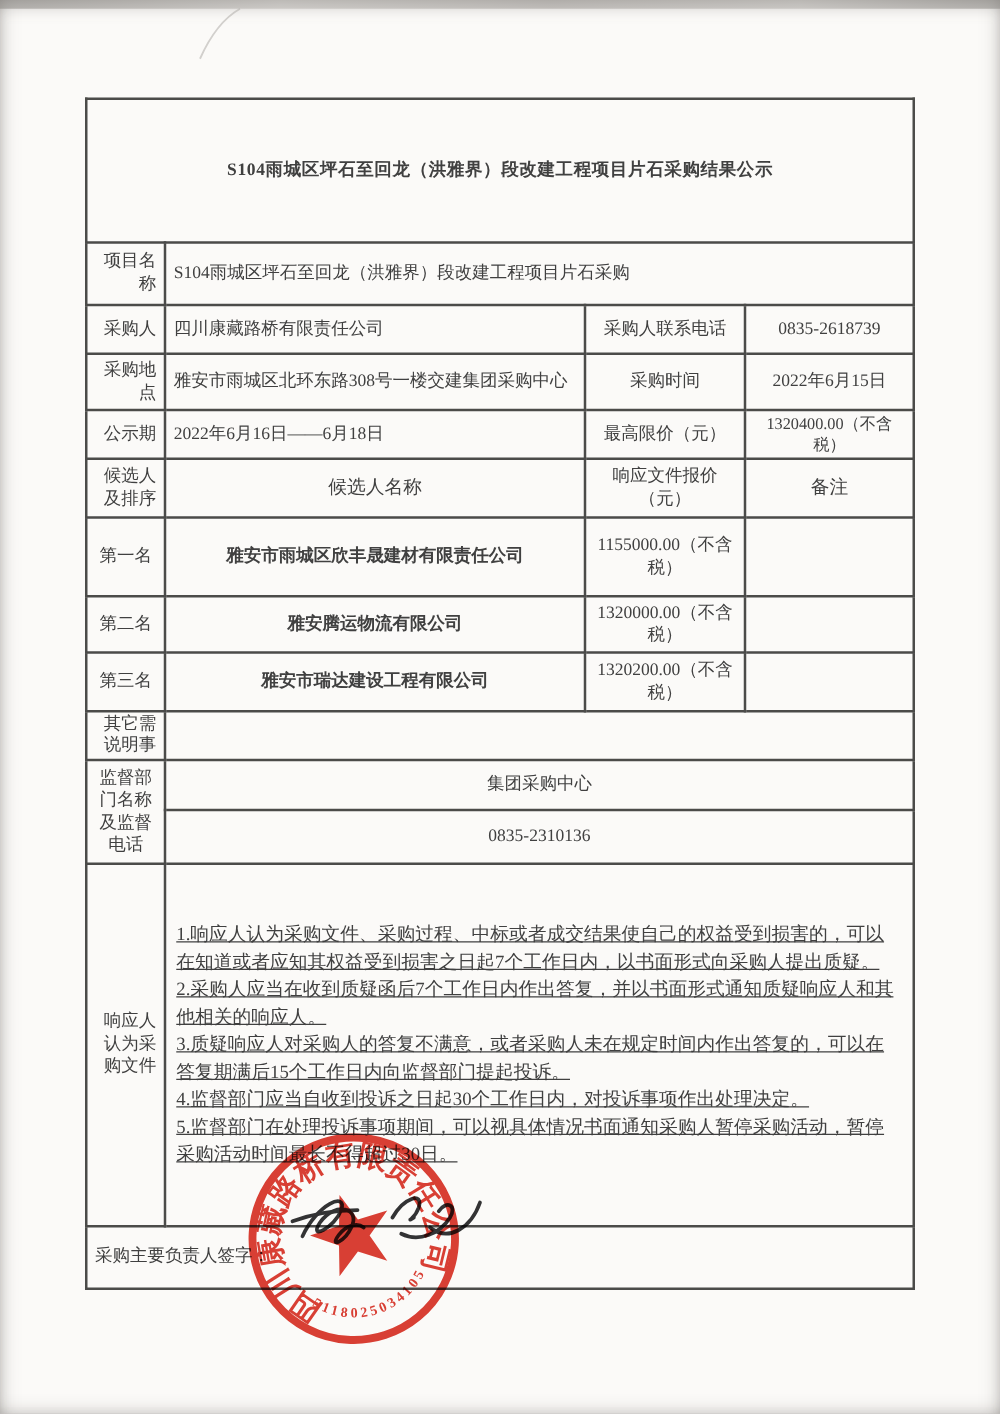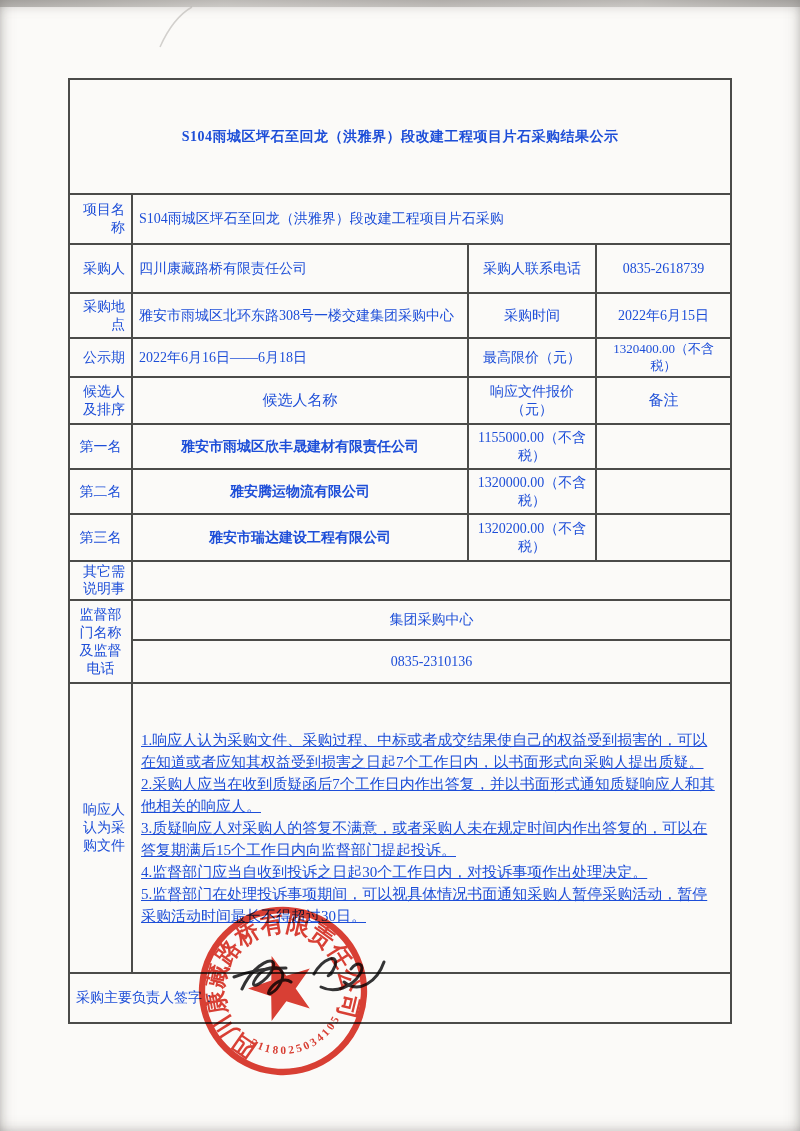--- a/index.html
+++ b/index.html
@@ -21,21 +21,21 @@
   .top-edge{
     position:absolute;top:0;left:0;right:0;height:7px;
     background:linear-gradient(90deg,#8f8c88,#bab7b3 28%,#a5a19d 55%,#b5b2ae 80%,#8f8c88);
     opacity:.6;
   }
   .crease{position:absolute;left:158px;top:3px;width:46px;height:48px;opacity:.55;}
 
   table.doc{
     position:absolute;left:68px;top:78px;width:662px;
     border-collapse:collapse;table-layout:fixed;
-    color:#1d4ed8;
+    color:#404040;
   }
   table.doc td{
     border:2px solid #4b4b49;
     font-size:14px;line-height:1.28;
     padding:2px 6px;
     overflow:hidden;
     vertical-align:middle;
     word-break:break-all;
   }
   td.title-cell{
@@ -83,21 +83,21 @@
     <tbody>
         <tr style="height:115px">
       <td colspan="4" class="title-cell">S104雨城区坪石至回龙（洪雅界）段改建工程项目片石采购结果公示</td>
     </tr>
 
     <tr style="height:50px">
       <td class="lab">项目名称</td>
       <td colspan="3" class="val">S104雨城区坪石至回龙（洪雅界）段改建工程项目片石采购</td>
     </tr>
 
-    <tr style="height:49px">
+    <tr style="height:39px">
       <td class="lab">采购人</td>
       <td class="val">四川康藏路桥有限责任公司</td>
       <td class="c">采购人联系电话</td>
       <td class="c">0835-2618739</td>
     </tr>
 
     <tr style="height:45px">
       <td class="lab">采购地点</td>
       <td class="val">雅安市雨城区北环东路308号一楼交建集团采购中心</td>
       <td class="c">采购时间</td>
@@ -113,21 +113,21 @@
 
     <tr style="height:47px">
       <td class="lab">候选人及排序</td>
       <td class="c" style="font-size:15px">候选人名称</td>
       <td class="c">
         <div class="hdr-price">响应文件报价（元）</div>
       </td>
       <td class="c" style="font-size:15px">备注</td>
     </tr>
 
-    <tr style="height:45px">
+    <tr style="height:63px">
       <td class="c">第一名</td>
       <td class="c candidate-name">雅安市雨城区欣丰晟建材有限责任公司</td>
       <td class="c price">1155000.00（不含税）</td>
       <td class="c"></td>
     </tr>
     <tr style="height:45px">
       <td class="c">第二名</td>
       <td class="c candidate-name">雅安腾运物流有限公司</td>
       <td class="c price">1320000.00（不含税）</td>
       <td class="c"></td>

